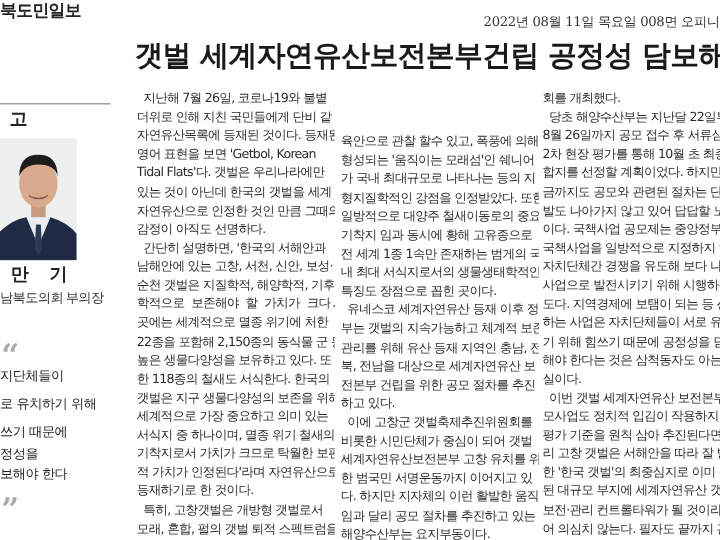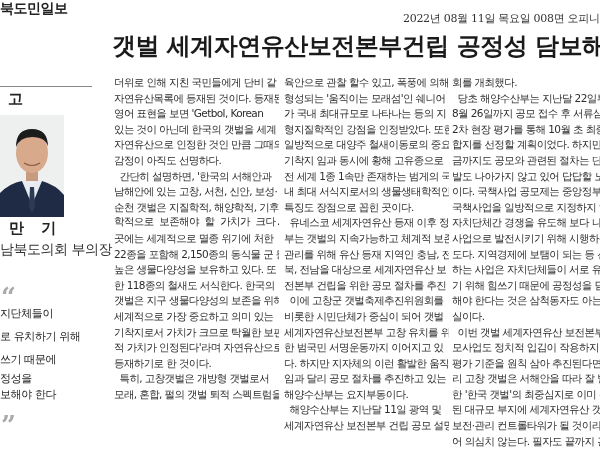--- a/index.html
+++ b/index.html
@@ -5,21 +5,21 @@
   html, body { margin:0; padding:0; background:#ffffff; }
   body { width:600px; height:450px; overflow:hidden; position:relative; font-family:"DejaVu Sans", sans-serif; color:#2a2a2a; }
   .masthead { position:absolute; left:0; top:0; font-size:14px; font-weight:bold; color:#222; letter-spacing:-0.5px; }
   .dateline { position:absolute; left:403px; top:11px; font-family:"DejaVu Serif", serif; font-size:11px; color:#333; white-space:nowrap; letter-spacing:-0.3px; }
   .headline { position:absolute; left:112px; top:30px; font-size:24px; font-weight:bold; color:#1a1a1a; white-space:nowrap; letter-spacing:-0.5px; }
   .side { position:absolute; left:0; top:0; width:100px; height:450px; }
   .side-rule { position:absolute; left:0; top:86px; width:92px; height:1px; background:#888; }
   .section-label { position:absolute; left:8px; top:90px; font-family:"DejaVu Serif", serif; font-size:15px; font-weight:bold; color:#222; }
   .photo { position:absolute; left:0; top:115px; width:64px; height:102px; background:#eef0f0; overflow:hidden; }
   .author-name { position:absolute; left:9px; top:219px; font-size:15px; font-weight:bold; letter-spacing:6px; color:#222; }
-  .author-title { position:absolute; left:0; top:241px; font-size:14px; color:#333; white-space:nowrap; letter-spacing:-0.5px; }
+  .author-title { position:absolute; left:0; top:241px; font-size:11px; color:#333; white-space:nowrap; letter-spacing:-0.5px;font-family:Liberation Serif, serif; }
   .quote-open { position:absolute; left:1px; top:282px; font-family:"DejaVu Serif", serif; font-size:26px; color:#aaa; font-weight:bold; }
   .quote-line { position:absolute; left:0; font-size:11px; color:#222; white-space:nowrap; letter-spacing:-0.4px; }
   .quote-close { position:absolute; left:1px; top:410px; font-family:"DejaVu Serif", serif; font-size:26px; color:#aaa; font-weight:bold; }
   .col { position:absolute; top:75px; width:165px; font-size:10.5px; line-height:15.6px; color:#2c2c2c; letter-spacing:-0.6px; }
   .col p { margin:0; text-align:justify; white-space:nowrap; overflow:hidden; }
   .col1 { left:114px; }
   .col2 { left:284px; }
   .col3 { left:452px; width:150px; }
 </style>
 </head>
@@ -49,57 +49,61 @@
   <div class="quote-open">“</div>
   <div class="quote-line" style="top:306px">지단체들이</div>
   <div class="quote-line" style="top:329px">로 유치하기 위해</div>
   <div class="quote-line" style="top:352px">쓰기 때문에</div>
   <div class="quote-line" style="top:371px">정성을</div>
   <div class="quote-line" style="top:387px">보해야 한다</div>
   <div class="quote-close">”</div>
 </div>
 
 <div class="col col1">
+    <p style="white-space: pre;">  지난해 7월 26일, 코로나19와 불볕</p>
     <p style="white-space: pre;">더위로 인해 지친 국민들에게 단비 같</p>
     <p style="white-space: pre;">자연유산목록에 등재된 것이다. 등재된</p>
     <p style="white-space: pre;">영어 표현을 보면 'Getbol, Korean</p>
+    <p style="white-space: pre;">Tidal Flats'다. 갯벌은 우리나라에만</p>
     <p style="white-space: pre;">있는 것이 아닌데 한국의 갯벌을 세계</p>
     <p style="white-space: pre;">자연유산으로 인정한 것인 만큼 그때의</p>
     <p style="white-space: pre;">감정이 아직도 선명하다.</p>
     <p style="white-space: pre;">  간단히 설명하면, '한국의 서해안과</p>
     <p style="white-space: pre;">남해안에 있는 고창, 서천, 신안, 보성·</p>
     <p style="white-space: pre;">순천 갯벌은 지질학적, 해양학적, 기후</p>
     <p style="white-space: pre; font-family: Liberation Mono, monospace;">학적으로 보존해야 할 가치가 크다. 이</p>
     <p style="white-space: pre;">곳에는 세계적으로 멸종 위기에 처한</p>
     <p style="white-space: pre;">22종을 포함해 2,150종의 동식물 군 등</p>
     <p style="white-space: pre;">높은 생물다양성을 보유하고 있다. 또</p>
     <p style="white-space: pre;">한 118종의 철새도 서식한다. 한국의</p>
     <p style="white-space: pre;">갯벌은 지구 생물다양성의 보존을 위해</p>
     <p style="white-space: pre;">세계적으로 가장 중요하고 의미 있는</p>
+    <p style="white-space: pre;">서식지 중 하나이며, 멸종 위기 철새의</p>
     <p style="white-space: pre;">기착지로서 가치가 크므로 탁월한 보편</p>
     <p style="white-space: pre;">적 가치가 인정된다'라며 자연유산으로</p>
     <p style="white-space: pre;">등재하기로 한 것이다.</p>
     <p style="white-space: pre;">  특히, 고창갯벌은 개방형 갯벌로서</p>
     <p style="white-space: pre;">모래, 혼합, 펄의 갯벌 퇴적 스펙트럼을</p>
   </div>
 <div class="col col2">
-    <p style="white-space: pre;">육안으로 관찰 할수 있고, 폭풍에 의해</p>
+    <p style="white-space: pre; margin-top: 36px;">육안으로 관찰 할수 있고, 폭풍에 의해</p>
     <p style="white-space: pre;">형성되는 '움직이는 모래섬'인 쉐니어</p>
     <p style="white-space: pre;">가 국내 최대규모로 나타나는 등의 지</p>
     <p style="white-space: pre;">형지질학적인 강점을 인정받았다. 또한</p>
     <p style="white-space: pre;">일방적으로 대양주 철새이동로의 중요</p>
     <p style="white-space: pre;">기착지 임과 동시에 황해 고유종으로</p>
     <p style="white-space: pre;">전 세계 1종 1속만 존재하는 범게의 국</p>
     <p style="white-space: pre;">내 최대 서식지로서의 생물생태학적인</p>
     <p style="white-space: pre;">특징도 장점으로 꼽힌 곳이다.</p>
     <p style="white-space: pre;">  유네스코 세계자연유산 등재 이후 정</p>
     <p style="white-space: pre;">부는 갯벌의 지속가능하고 체계적 보존</p>
     <p style="white-space: pre;">관리를 위해 유산 등재 지역인 충남, 전</p>
     <p style="white-space: pre;">북, 전남을 대상으로 세계자연유산 보</p>
     <p style="white-space: pre;">전본부 건립을 위한 공모 절차를 추진</p>
+    <p style="white-space: pre;">하고 있다.</p>
     <p style="white-space: pre;">  이에 고창군 갯벌축제추진위원회를</p>
     <p style="white-space: pre;">비롯한 시민단체가 중심이 되어 갯벌</p>
     <p style="white-space: pre;">세계자연유산보전본부 고창 유치를 위</p>
     <p style="white-space: pre;">한 범국민 서명운동까지 이어지고 있</p>
     <p style="white-space: pre;">다. 하지만 지자체의 이런 활발한 움직</p>
     <p style="white-space: pre;">임과 달리 공모 절차를 추진하고 있는</p>
     <p style="white-space: pre;">해양수산부는 요지부동이다.</p>
     <p style="white-space: pre;">  해양수산부는 지난달 11일 광역 및</p>
     <p style="white-space: pre;">세계자연유산 보전본부 건립 공모 설명</p>
   </div>

